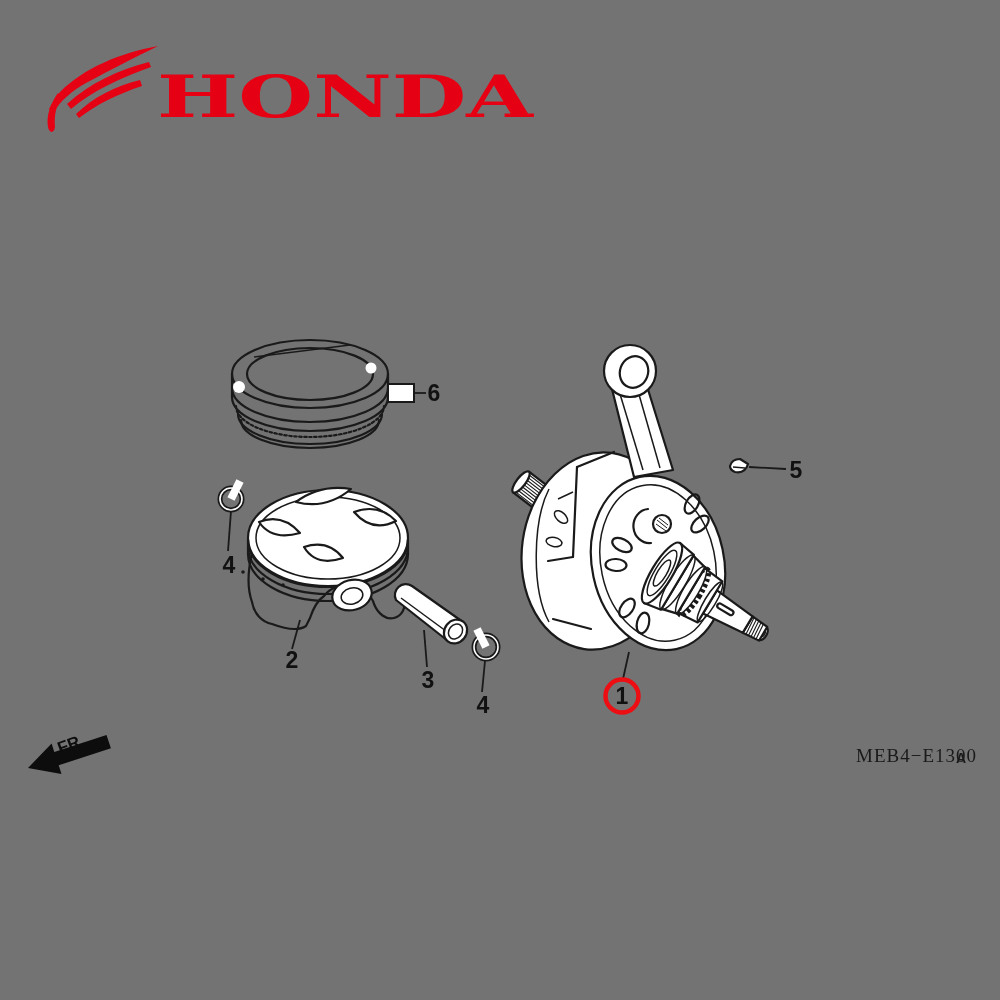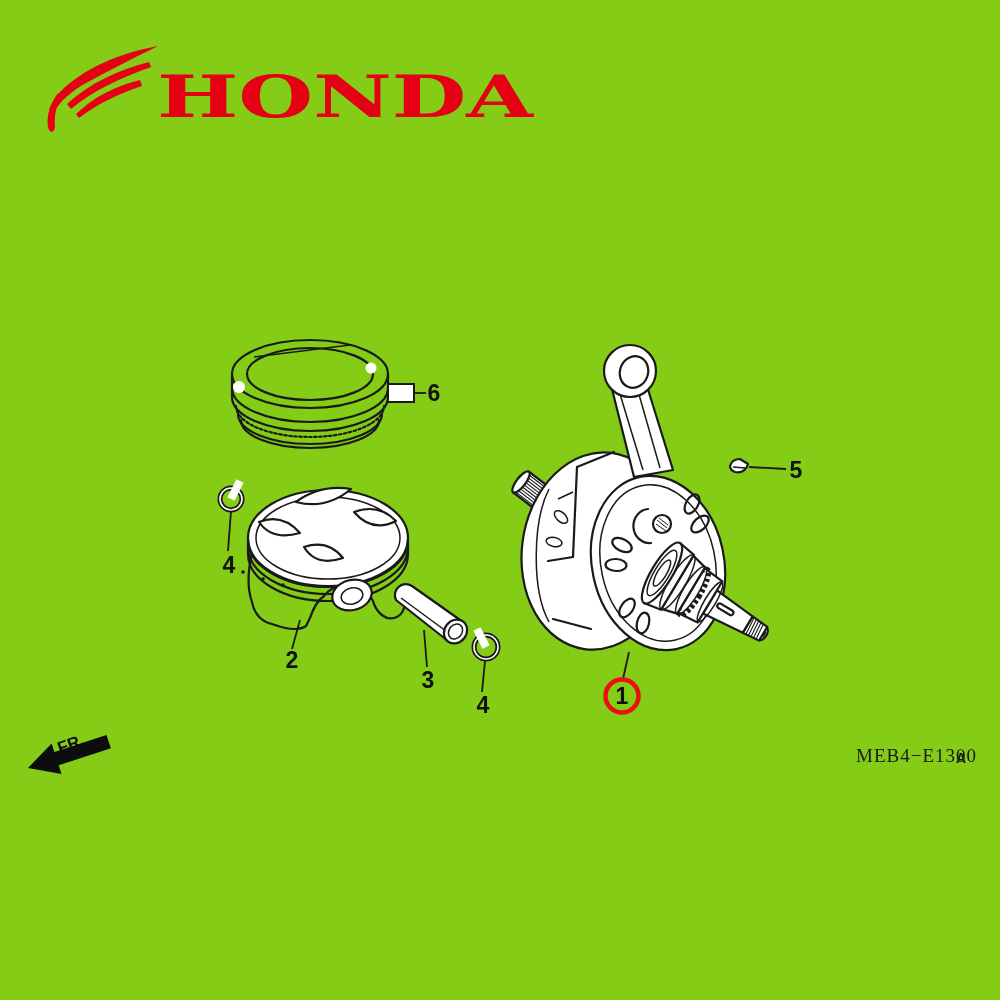--- a/index.html
+++ b/index.html
@@ -1,16 +1,16 @@
 <!DOCTYPE html>
 <html><head>
 <meta charset="utf-8">
 <style>
   html,body{margin:0;padding:0;background:#ffffff;}
-  .page{position:relative;width:1000px;height:1000px;background:#84cc16;overflow:hidden;
+  .page{position:relative;width:1000px;height:1000px;background:#737373;overflow:hidden;
         font-family:"Liberation Sans",sans-serif;}
   svg{position:absolute;inset:0;}
   .ln{stroke:#1a1a1a;stroke-width:2.2;fill:none;stroke-linecap:round;stroke-linejoin:round;}
   .lnf{stroke:#1a1a1a;stroke-width:2.2;fill:#ffffff;stroke-linejoin:round;}
   .thin{stroke:#1a1a1a;stroke-width:1.5;fill:none;}
   .leader{stroke:#1a1a1a;stroke-width:1.8;fill:none;}
   .lbl{font-family:"Liberation Sans",sans-serif;font-weight:bold;font-size:23px;fill:#111;text-anchor:middle;}
   .wordmark{font-family:"DejaVu Serif","Liberation Serif",serif;font-weight:bold;font-size:57px;}
   .code{font-family:"Liberation Serif",serif;font-size:19px;letter-spacing:1px;fill:#1a1a1a;}
   .codeA{font-family:"Liberation Sans",sans-serif;font-weight:bold;font-size:14px;fill:#1a1a1a;}

